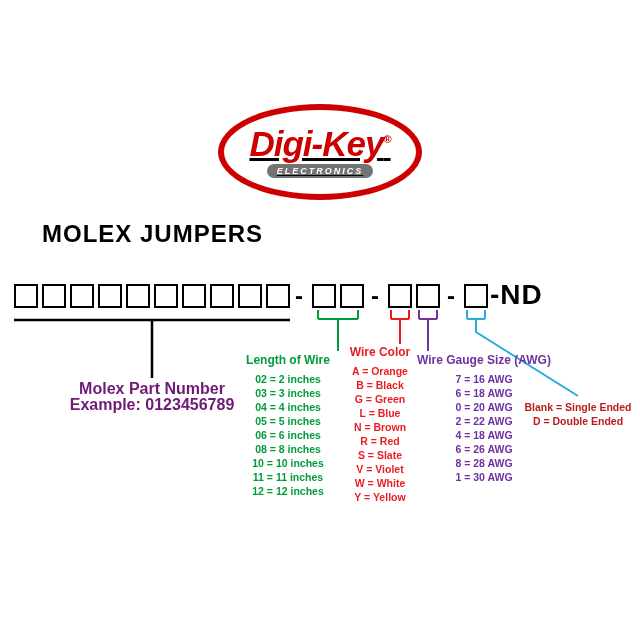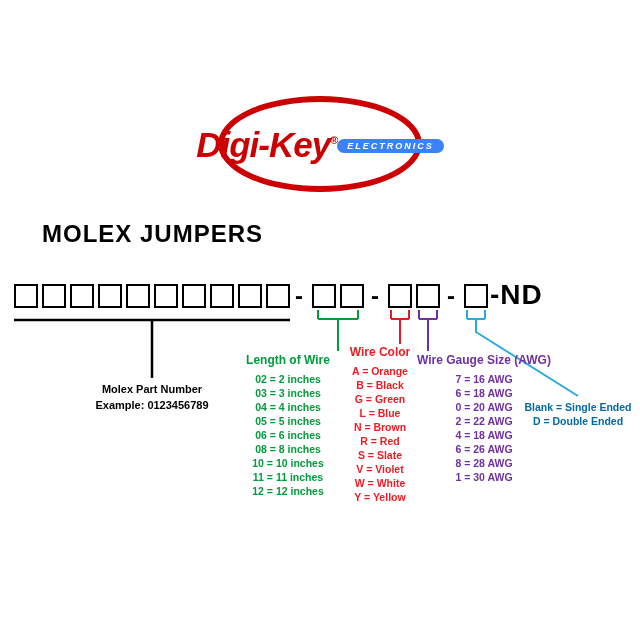--- a/index.html
+++ b/index.html
@@ -1,46 +1,46 @@
 <!DOCTYPE html>
 <html><head>
 <meta charset="utf-8">
 <style>
   * { margin:0; padding:0; box-sizing:border-box; }
   html,body { background:#ffffff; }
   body { width:640px; height:640px; font-family:"Liberation Sans", sans-serif; }
   .canvas { position:relative; width:640px; height:640px; background:#ffffff; overflow:hidden; }
 
   
-  .logo-oval { position:absolute; left:218px; top:96px; width:204px; height:96px;
+  .logo-oval { position:absolute; left:218px; top:104px; width:204px; height:96px;
     border:6px solid #cc0000; border-radius:50%; background:#fff;
-    display:flex; flex-direction:row; align-items:center; justify-content:center; }
+    display:flex; flex-direction:column; align-items:center; justify-content:center;text-decoration:underline; }
   .logo-brand { font-size:35px; font-weight:bold; font-style:italic; color:#cc0000;
     letter-spacing:-1px; line-height:1; white-space:nowrap; }
   .logo-brand sup { font-size:11px; font-style:normal; }
-  .logo-band { margin-top:3px; background:#3b82f6; color:#fff; font-size:9px; font-weight:bold;
+  .logo-band { margin-top:3px; background:#737373; color:#fff; font-size:9px; font-weight:bold;
     font-style:italic; letter-spacing:2px; padding:2px 10px; border-radius:9px; white-space:nowrap; }
 
   .page-title { position:absolute; top:220px; left:0; width:100%; text-align:left;
     font-size:24px; font-weight:bold; letter-spacing:1px; color:#000;padding-left:42px; }
 
   
   .pn-group { position:absolute; top:284px; display:flex; gap:4px; }
   .pn-box { width:24px; height:24px; border:2px solid #000; background:#fff; }
   .pn-dash { position:absolute; top:284px; width:14px; height:24px; display:flex;
     align-items:center; justify-content:center; font-size:24px; font-weight:bold; color:#000; }
   .pn-suffix { position:absolute; top:283px; height:24px; display:flex; align-items:center;
     font-size:28px; font-weight:bold; color:#000; letter-spacing:1px; }
 
   
   .label-block { position:absolute; text-align:center; font-weight:bold; }
   .block-title { font-size:12px; margin-bottom:5px; line-height:13px; }
   .list-item { font-size:10.5px; line-height:14px; }
   .molex-label { position:absolute; left:32px; top:381px; width:240px; text-align:center;
-    font-weight:bold; font-size:11px; line-height:16px; color:#000000; }
+    font-weight:bold; font-size:16px; line-height:16px; color:#701a75; }
 
   svg.overlay { position:absolute; left:0; top:0; pointer-events:none; }
 </style>
 </head>
 <body>
 
 <div class="canvas">
 
   <div class="logo-oval">
     <div class="logo-brand"><span>Digi-Key</span><sup>®</sup></div>
@@ -128,20 +128,20 @@
         <div class="list-item">6 = 18 AWG</div>
         <div class="list-item">0 = 20 AWG</div>
         <div class="list-item">2 = 22 AWG</div>
         <div class="list-item">4 = 18 AWG</div>
         <div class="list-item">6 = 26 AWG</div>
         <div class="list-item">8 = 28 AWG</div>
         <div class="list-item">1 = 30 AWG</div>
       </div>
   </div>
 
-  <div class="label-block" style="left: 516px; top: 400px; width: 124px; color: #0369a1;">
+  <div class="label-block" style="left: 516px; top: 400px; width: 124px; color: #b91c1c;">
     <div>
         <div class="list-item">Blank = Single Ended</div>
         <div class="list-item">D = Double Ended</div>
       </div>
   </div>
 
 </div>
 
 </body></html>

